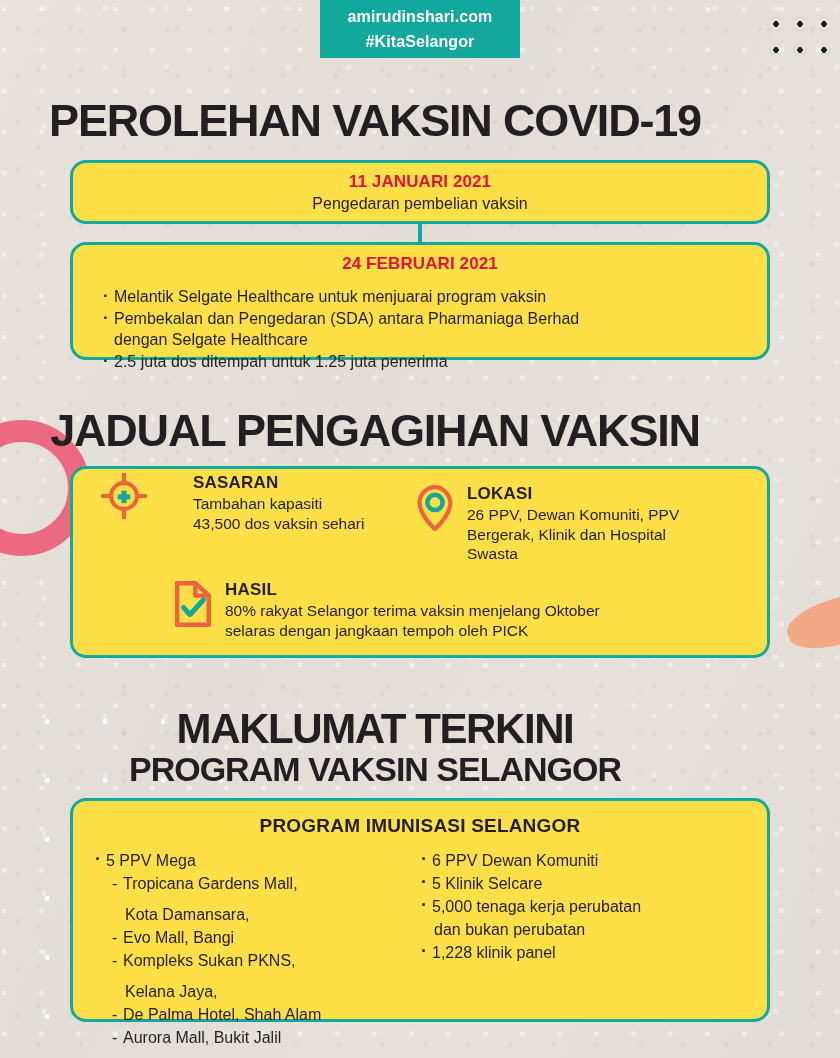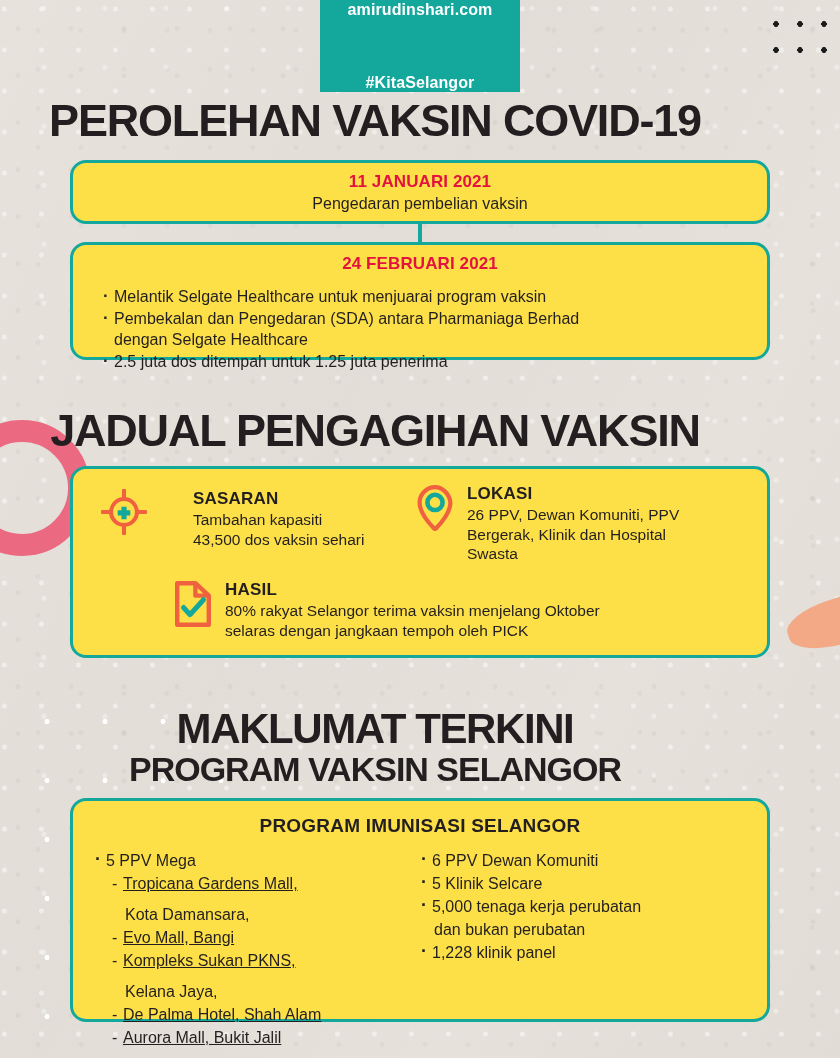--- a/index.html
+++ b/index.html
@@ -49,23 +49,23 @@
   .peach-stroke{
     position:absolute;left:786px;top:596px;
     width:120px;height:46px;
     background:#f3a886;
     border-radius:40% 46% 42% 48%;
     transform:rotate(-18deg);
   }
 
   
   .banner{
-    position:absolute;left:320px;top:0;width:200px;height:92px;
+    position:absolute;left:320px;top:0;width:200px;height:58px;
     background:#14a89c;display:flex;flex-direction:column;
-    align-items:center;justify-content:space-between;gap:6px;
+    align-items:center;justify-content:center;gap:6px;
   }
   .banner span{
     color:#fff;font-weight:bold;font-size:16px;letter-spacing:.1px;line-height:19px;
   }
 
   
   .sec-title{
     position:absolute;left:0;width:676px;text-align:center;
     font-weight:bold;color:#231f20;letter-spacing:-1.2px;margin-left:37px;
   }
@@ -102,42 +102,42 @@
     position:relative;padding-left:11px;
   }
   .bullets li:before{
     content:"\00B7";position:absolute;left:0;top:-1px;font-weight:bold;font-size:17px;
   }
   .bullets li.cont:before{content:"";}
   .bullets li.cont{padding-left:11px;}
 
   
   .icon-row{position:absolute;display:flex;gap:12px;}
-  #ir-sasaran{left:28px;top:20px;width:290px;gap:46px;}
+  #ir-sasaran{left:28px;top:4px;width:290px;gap:46px;}
   #ir-lokasi{left:342px;top:15px;width:300px;}
   #ir-hasil{left:100px;top:111px;width:570px;}
   .ic-txt h4{
     margin:0 0 1px;font-size:17px;font-weight:bold;letter-spacing:.2px;color:#231f20;
   }
   .ic-txt p{margin:0;font-size:15.5px;line-height:19.5px;color:#231f20;}
   .ic{flex:0 0 auto;}
 
   
   .mk-title{
     text-align:center;font-weight:bold;font-size:19px;letter-spacing:.2px;
     margin:14px 0 12px;color:#231f20;
   }
   .mk-cols{display:flex;padding:0 22px;gap:2px;}
   .mk-col{flex:1;}
   .mk-col ul{margin:0;padding:0;list-style:none;}
   .mk-col li{
     font-size:16px;line-height:23px;position:relative;padding-left:11px;color:#231f20;
   }
   .mk-col li.b:before{content:"\00B7";position:absolute;left:0;top:-1px;font-weight:bold;font-size:18px;}
-  .mk-col li.d{padding-left:28px;text-decoration:underline;}
+  .mk-col li.d{padding-left:28px;}
   .mk-col li.d:before{content:"-";position:absolute;left:17px;top:0;}
   .mk-col li.c{padding-left:30px;margin-top:8px;}
   .mk-col li.c2{padding-left:13px;}
 </style>
 </head>
 <body>
 
 <div class="paper-texture"></div>
 
 <div class="dots-black"></div>

